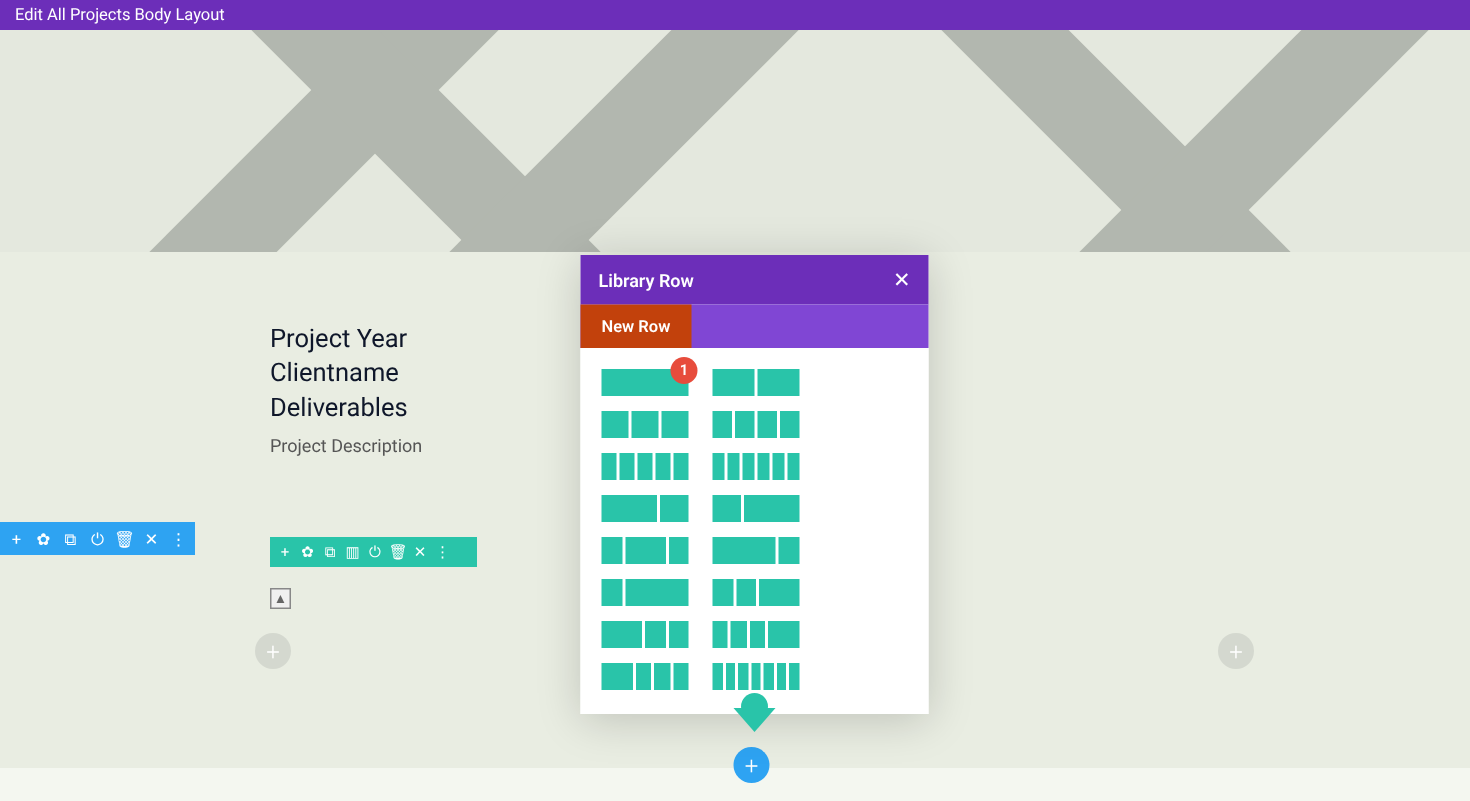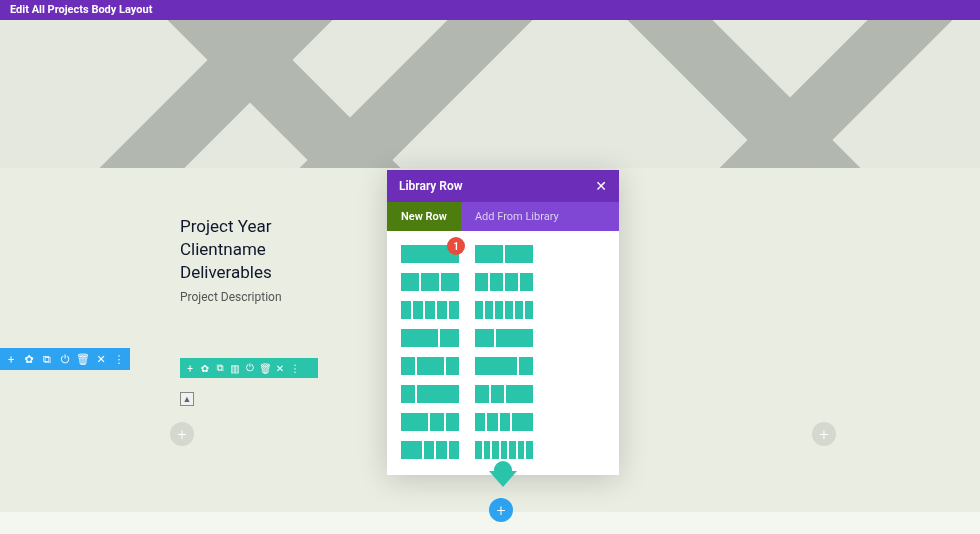--- a/index.html
+++ b/index.html
@@ -1,17 +1,17 @@
 <!DOCTYPE html>
 <html><head>
 <meta charset="utf-8">
 <style>
 * { box-sizing: border-box; margin: 0; padding: 0; }
 body { font-family: -apple-system, BlinkMacSystemFont, "Segoe UI", Roboto, sans-serif; width: 980px; height: 534px; overflow: hidden; position: relative; background: #e9ede2; }
-.top-bar { position: absolute; top: 0; left: 0; right: 0; height: 20px; background: #6c2eb9; color: #fff; font-size: 11px; font-weight: 700; padding: 3px 10px; z-index: 10; }
+.top-bar { position: absolute; top: 0; left: 0; right: 0; height: 20px; background: #6c2eb9; color: #fff; font-size: 11px; font-weight: 400; padding: 3px 10px; z-index: 10; }
 .hero { position: absolute; top: 20px; left: 0; right: 0; height: 148px; background: #e4e8de; overflow: hidden; }
 .hero .stripe { position: absolute; background: #b2b7af; }
 .stripe.s1 { width: 60px; height: 400px; transform: rotate(45deg); left: 180px; top: -120px; }
 .stripe.s2 { width: 60px; height: 400px; transform: rotate(-45deg); left: 260px; top: -120px; }
 .stripe.s3 { width: 60px; height: 400px; transform: rotate(45deg); left: 380px; top: -120px; }
 .stripe.s4 { width: 60px; height: 400px; transform: rotate(-45deg); left: 720px; top: -120px; }
 .stripe.s5 { width: 60px; height: 400px; transform: rotate(45deg); left: 800px; top: -120px; }
 .content { position: absolute; top: 168px; left: 0; right: 0; bottom: 22px; background: #e9ede2; }
 .text-block { position: absolute; left: 180px; top: 48px; color: #333; }
 .text-block .line { font-size: 17px; color: #0f172a; margin-bottom: 3px; }
@@ -26,21 +26,21 @@
 .circle-blue { background: #2ea3f2; color: #fff; }
 .cp1 { left: 170px; top: 422px; }
 .cp2 { left: 812px; top: 422px; }
 .cp3 { left: 489px; top: 498px; }
 .bottom-strip { position: absolute; bottom: 0; left: 0; right: 0; height: 22px; background: #f4f7f0; }
 .modal { position: absolute; left: 387px; top: 170px; width: 232px; background: #fff; box-shadow: 0 4px 28px rgba(0,0,0,0.18); z-index: 20; }
 .modal-header { background: #6c2eb9; color: #fff; padding: 8px 12px; font-size: 12px; font-weight: 600; display: flex; justify-content: space-between; align-items: center; }
 .modal-header .close { cursor: pointer; font-size: 14px; font-weight: 400; }
 .modal-tabs { background: #8046d4; display: flex; }
 .modal-tabs .tab { padding: 8px 14px; font-size: 11px; color: #ddd0f2; cursor: pointer; }
-.modal-tabs .tab.active { background: #4d7c0f; color: #fff; font-weight: 600; }
+.modal-tabs .tab.active { background: #c2410c; color: #fff; font-weight: 600; }
 .modal-body { background: #fff; padding: 14px 14px 16px 14px; }
 .layout-grid { display: flex; flex-wrap: wrap; gap: 10px 16px; }
 .layout-option { width: 58px; height: 18px; display: flex; gap: 2px; cursor: pointer; position: relative; }
 .layout-option .col { background: #29c4a9; height: 100%; }
 .badge { position: absolute; top: -8px; right: -6px; width: 18px; height: 18px; border-radius: 50%; background: #e74c3c; color: #fff; font-size: 10px; font-weight: 600; display: flex; align-items: center; justify-content: center; z-index: 2; }
 .modal-arrow { width: 0; height: 0; border-left: 14px solid transparent; border-right: 14px solid transparent; border-top: 16px solid #29c4a9; position: absolute; left: 50%; transform: translateX(-50%); bottom: -12px; }
 .modal-arrow-inner { position: absolute; left: 50%; transform: translateX(-50%); bottom: -4px; width: 18px; height: 18px; border-radius: 50%; background: #29c4a9; }
 </style>
 </head>
 <body>
@@ -95,21 +95,20 @@
 <div class="circle-plus circle-grey cp2">+</div>
 <div class="circle-plus circle-blue cp3">+</div>
 
 <div class="modal">
   <div class="modal-header">
     <span>Library Row</span>
     <span class="close">✕</span>
   </div>
   <div class="modal-tabs">
     <div class="tab active">New Row</div>
-    <div class="tab">Add From Library</div>
   </div>
   <div class="modal-body">
     <div class="layout-grid" id="layout-grid">
         <div class="layout-option">
           <div class="col" style="flex: 1 1 0%;"></div>
           <div class="badge">1</div>
         </div>
         <div class="layout-option">
           <div class="col" style="flex: 1 1 0%;"></div>
           <div class="col" style="flex: 1 1 0%;"></div>

